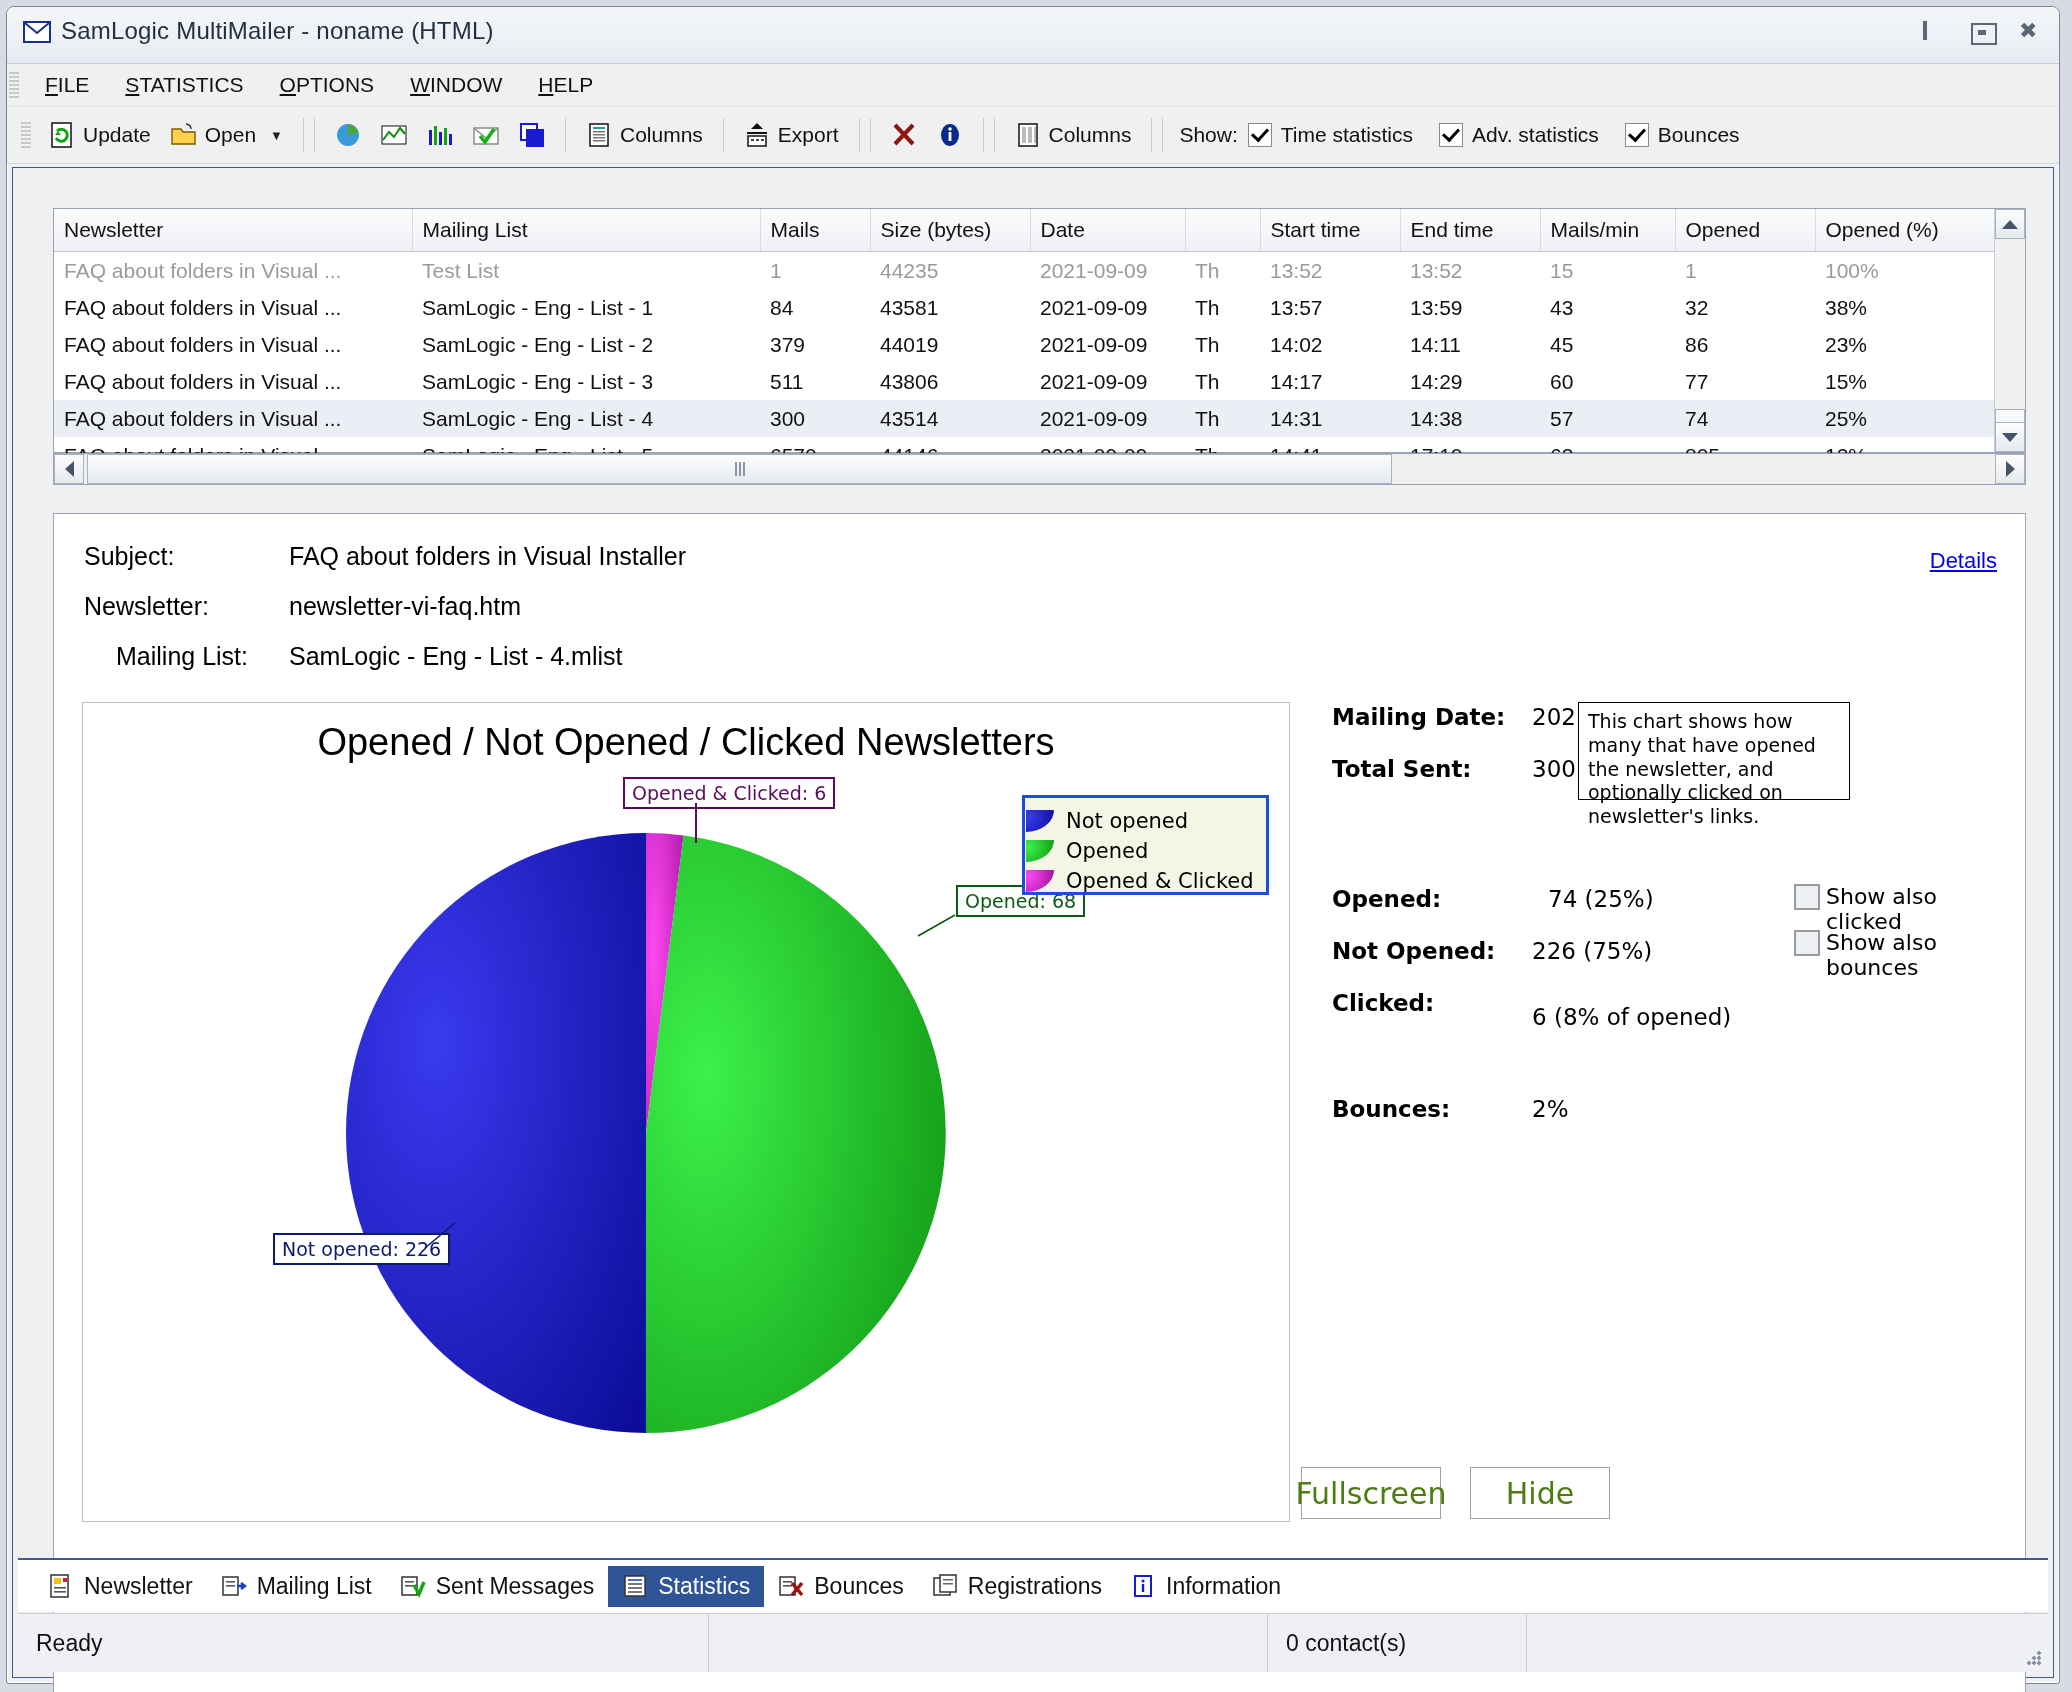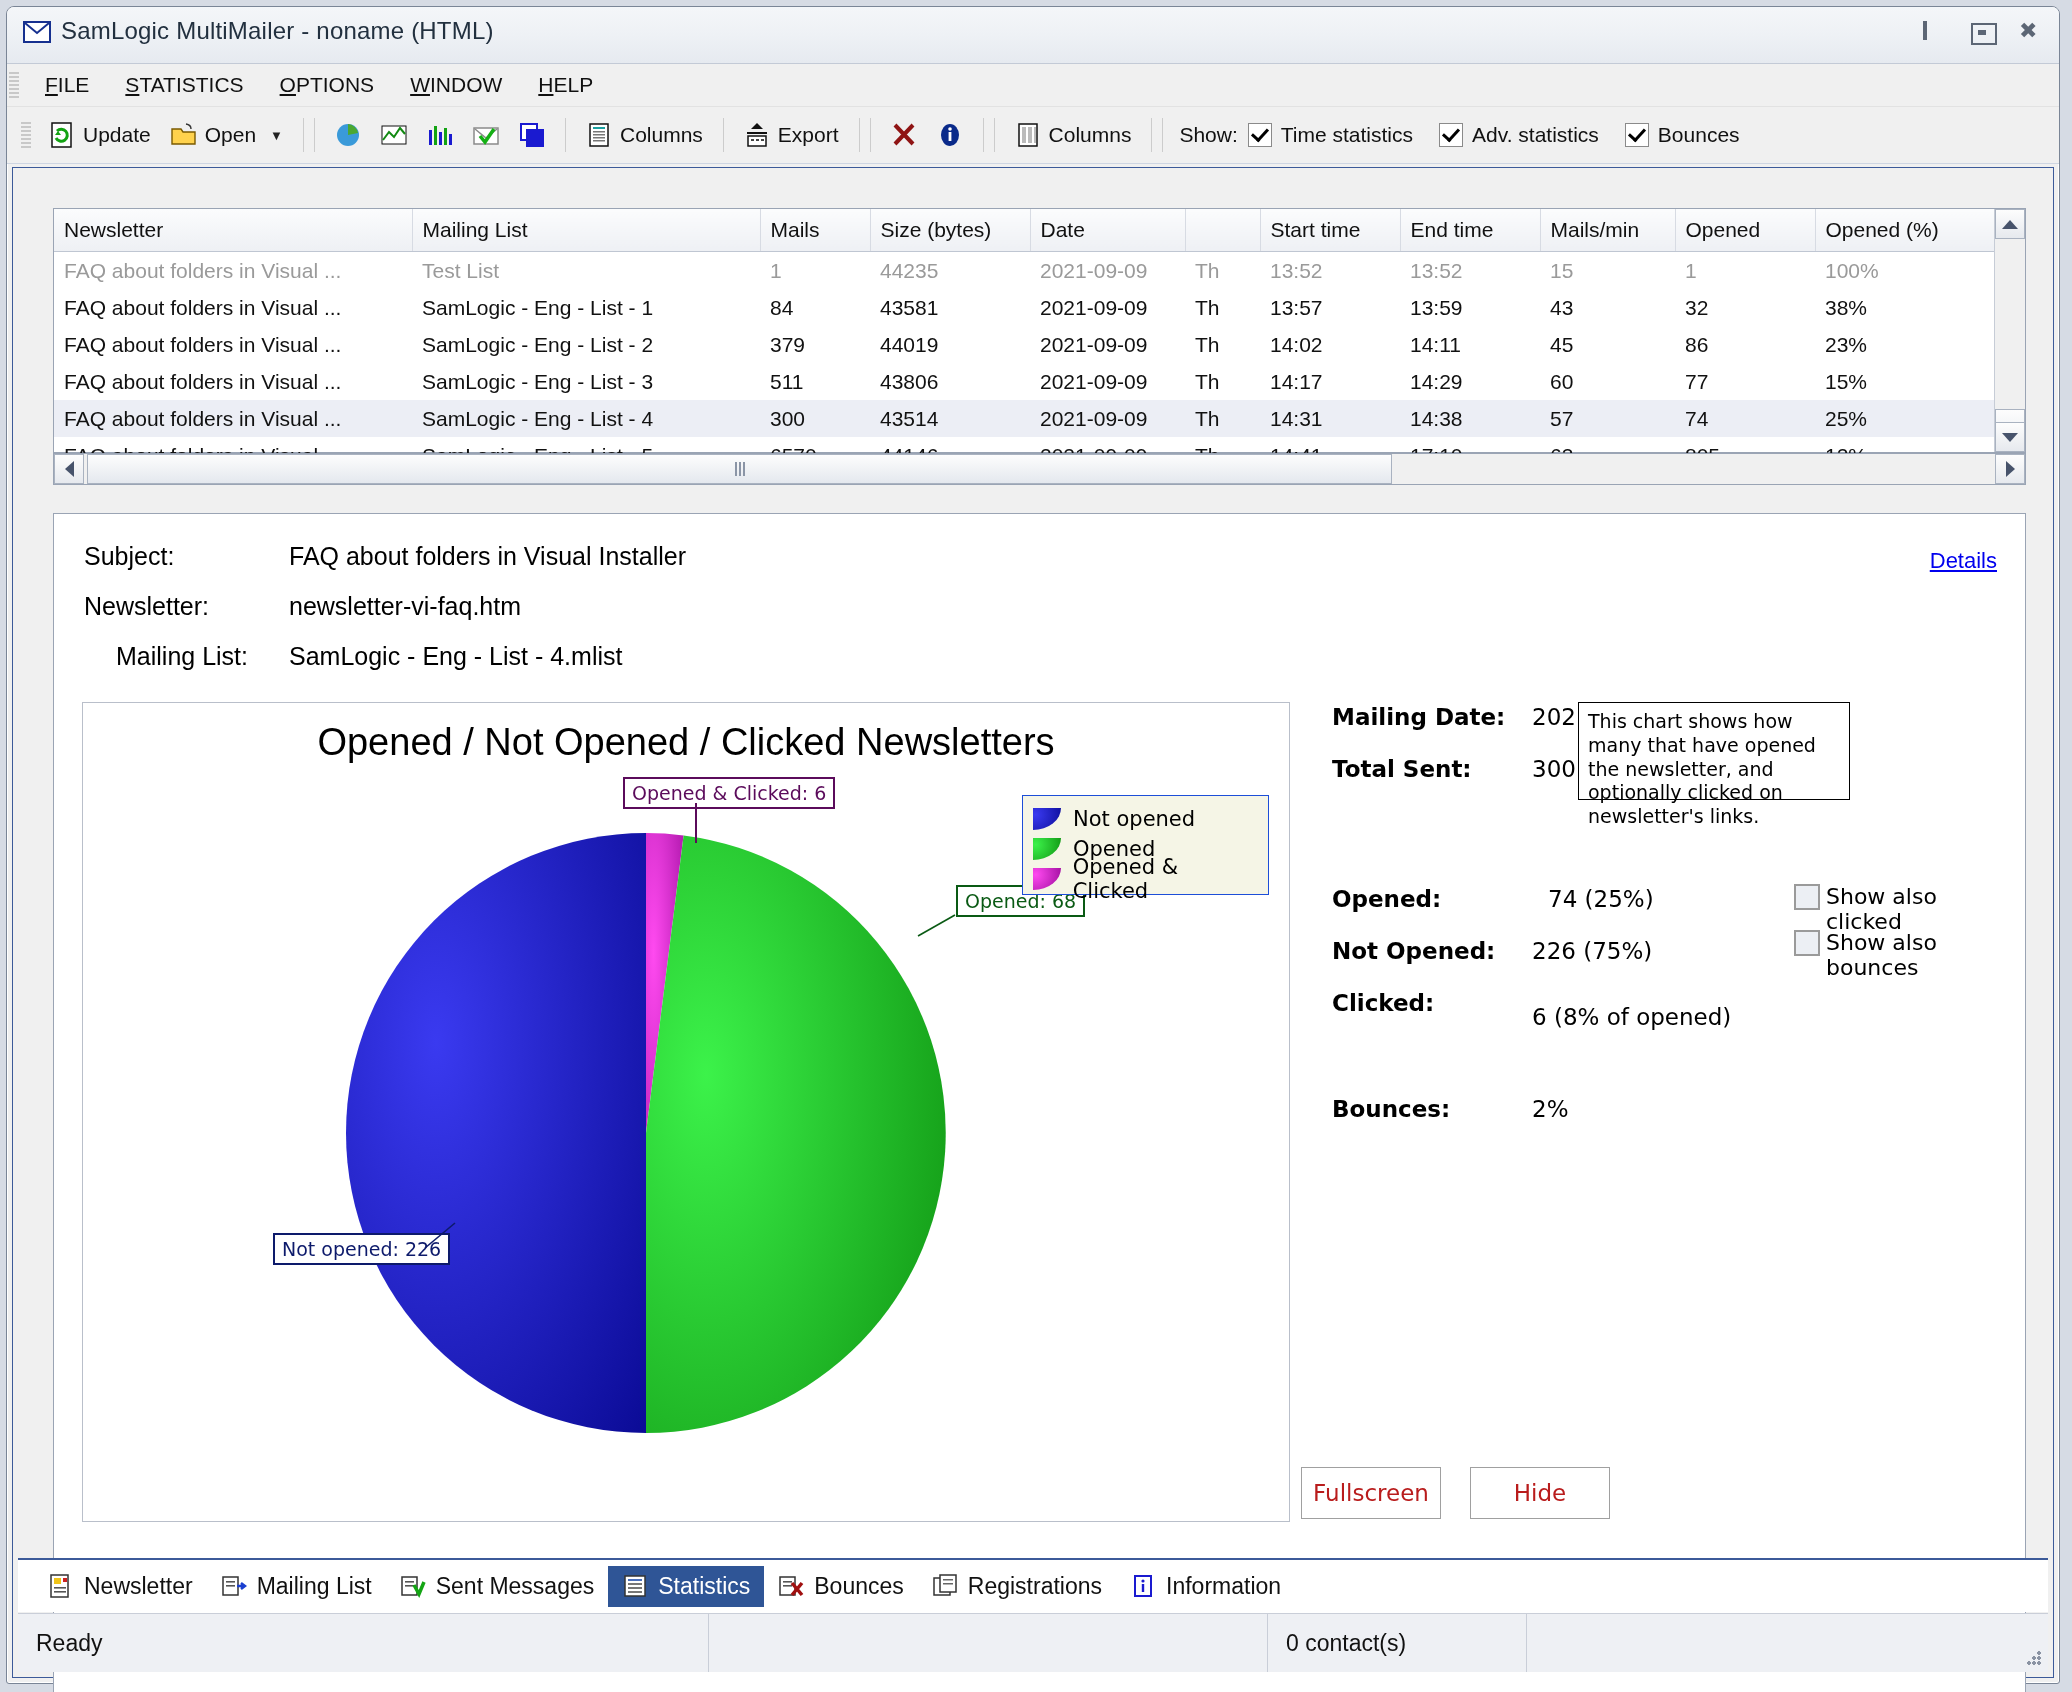--- a/index.html
+++ b/index.html
@@ -102,38 +102,38 @@
     background:#fff;border:1px solid #b9bfca;box-sizing:border-box;}
   .chart-title{position:absolute;left:0;right:0;top:18px;text-align:center;font-size:38px;color:#000;
     font-family:"Liberation Sans",sans-serif;}
   .pie-wrap{position:absolute;left:253px;top:120px;width:620px;height:620px;}
   .callout{position:absolute;font-size:19px;padding:3px 7px;background:#fff;white-space:nowrap;
     font-family:"DejaVu Sans",sans-serif;}
   .co-clicked{border:2px solid #5b0b5b;color:#5b0b5b;left:540px;top:74px;}
   .co-opened{border:2px solid #0a5a14;color:#0a5a14;left:873px;top:182px;}
   .co-notopened{border:2px solid #0d1a6b;color:#0d1a6b;left:190px;top:530px;}
   .legend{position:absolute;left:939px;top:92px;width:247px;height:100px;background:#f5f5e6;
-    border:1px solid #1d4ed8;box-sizing:border-box;padding:8px 10px;}
+    border:3px solid #1d4ed8;box-sizing:border-box;padding:8px 1px;}
   .leg-row{display:flex;align-items:center;height:30px;}
   .leg-sw{width:28px;height:22px;margin-right:12px;border-radius:0 0 0 0;}
   .leg-txt{font-size:21px;color:#000;font-family:"DejaVu Sans",sans-serif;}
 
   
   .rinfo{position:absolute;left:1278px;top:190px;width:660px;}
   .ri-line{position:absolute;font-size:23px;color:#000;font-family:"DejaVu Sans",sans-serif;
     font-weight:bold;}
   .ri-val{position:absolute;font-size:23px;color:#000;font-family:"DejaVu Sans",sans-serif;}
   .tipbox{position:absolute;left:246px;top:-2px;width:272px;height:98px;border:1px solid #000;
     background:#fff;padding:7px 9px;box-sizing:border-box;font-size:19px;line-height:1.25;
     color:#000;font-family:"DejaVu Sans",sans-serif;}
   .chk2{position:absolute;width:22px;height:22px;border:2px solid #9a9a9a;background:#eceff4;}
   .chk2-lbl{position:absolute;font-size:22px;color:#000;font-family:"DejaVu Sans",sans-serif;}
 
   .btn{position:absolute;height:50px;background:#fff;border:1px solid #a0a0a0;
-    font-size:23px;color:#b91c1c;display:flex;align-items:center;justify-content:center;
+    font-size:30px;color:#4d7c0f;display:flex;align-items:center;justify-content:center;
     font-family:"DejaVu Sans",sans-serif;}
 
   
   .tabbar{position:absolute;left:5px;right:5px;bottom:65px;height:52px;background:#fff;
     border-top:2px solid #3c5a99;display:flex;align-items:center;padding-left:16px;}
   .tab{display:flex;align-items:center;gap:10px;padding:7px 14px;font-size:23px;color:#111;white-space:nowrap;}
   .tab.active{background:#2f5596;color:#fff;}
   .statusbar{position:absolute;left:5px;right:5px;bottom:5px;height:58px;
     background:#eef0f4;border-top:1px solid #c9ced8;display:flex;align-items:stretch;}
   .sb-cell{display:flex;align-items:center;padding-left:18px;font-size:23px;color:#111;

